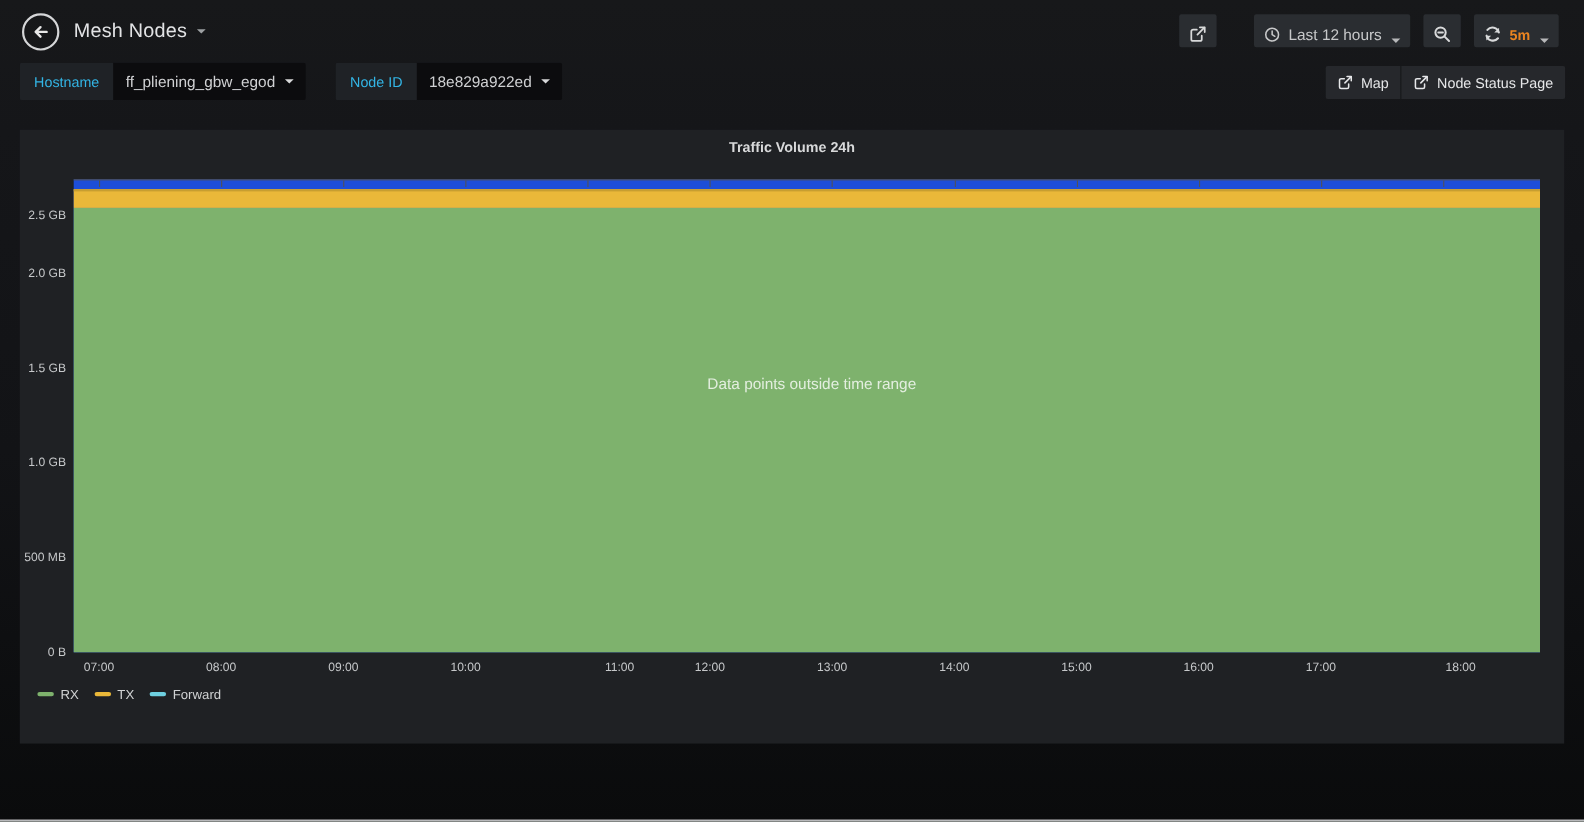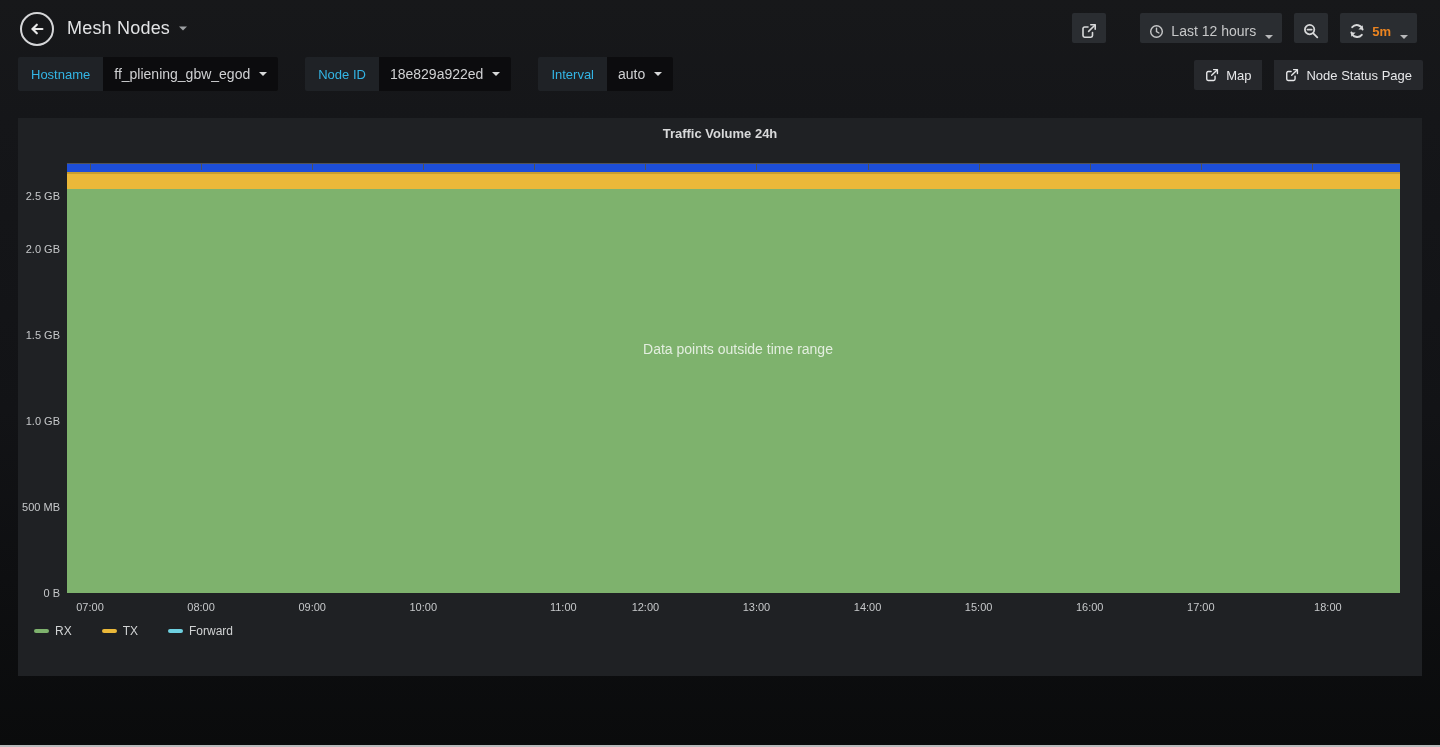--- a/index.html
+++ b/index.html
@@ -46,21 +46,21 @@
   .var-label {
     background:#1f2226; color:#33b5e5; font-size:13px; font-weight:500;
     display:flex; align-items:center; padding:0 13px; white-space:nowrap;
   }
   .var-value {
     background:#0c0c0e; color:#d0d1d3; font-size:14px;
     display:flex; align-items:center; gap:9px; padding:0 11px; cursor:pointer; white-space:nowrap;
   }
   .var-value .caret { color:#d8d9da; }
 
-  .submenu-links { position:absolute; right:17px; top:4px; display:flex; gap:12px;
+  .submenu-links { position:absolute; right:17px; top:4px; display:flex; gap:1px;
     border-radius:2px; overflow:hidden; }
   .link-btn {
     height:30px; background:#26282c; border:none; color:#e6e7e9; font-size:13px;
     display:flex; align-items:center; gap:7px; padding:0 11px; cursor:pointer;
     font-family:"Liberation Sans","DejaVu Sans",sans-serif;
   }
 
   
   .panel {
     position:absolute; left:18px; top:118px; width:1404px; height:558px;
@@ -76,21 +76,21 @@
     position:absolute; top:178px; left:-31px; width:1404px; text-align:center;
     font-size:14px; color:rgba(255,255,255,.78); pointer-events:none;
   }
 
   .y-axis { position:absolute; left:0; top:45px; width:42px; height:430px; }
   .y-label { position:absolute; right:0; width:42px; text-align:right; font-size:11px;
     line-height:12px; color:#c6c8ca; white-space:nowrap; }
   .x-axis { position:absolute; left:49px; top:475px; width:1333px; height:22px; }
   .x-label { position:absolute; top:8px; transform:translateX(-50%); font-size:11px; color:#c6c8ca; }
 
-  .legend { position:absolute; left:16px; top:506px; display:flex; align-items:center; gap:30px; }
+  .legend { position:absolute; left:16px; top:506px; display:flex; align-items:center; gap:14px; }
   .legend-item { display:flex; align-items:center; gap:6px; cursor:pointer; }
   .legend-dash { width:15px; height:4px; border-radius:2px; }
   .legend-name { font-size:12px; color:#d0d2d3; }
 
   .bottom-strip { position:absolute; left:0; bottom:0; width:100%; height:2px; background:#b9babc; }
 </style>
 </head>
 <body>
 
 <div id="app">
@@ -159,27 +159,20 @@
         <span class="var-label">Hostname</span>
         <span class="var-value">
           <span>ff_pliening_gbw_egod</span>
           <span class="caret"></span>
         </span>
       </div>
       <div class="var-group">
         <span class="var-label">Node ID</span>
         <span class="var-value">
           <span>18e829a922ed</span>
-          <span class="caret"></span>
-        </span>
-      </div>
-      <div class="var-group">
-        <span class="var-label">Interval</span>
-        <span class="var-value">
-          <span>auto</span>
           <span class="caret"></span>
         </span>
       </div>
     </div>
 
     <div class="submenu-links">
       <button class="link-btn">
         <span class="icon">
           <svg width="14" height="14" viewBox="0 0 16 16" fill="none" stroke="#e6e7e9" stroke-width="1.6" stroke-linecap="round" stroke-linejoin="round">
             <path d="M11.5 9.5 V12.6 a1.6 1.6 0 0 1 -1.6 1.6 H3.6 A1.6 1.6 0 0 1 2 12.6 V5.6 A1.6 1.6 0 0 1 3.6 4 H7"></path>

